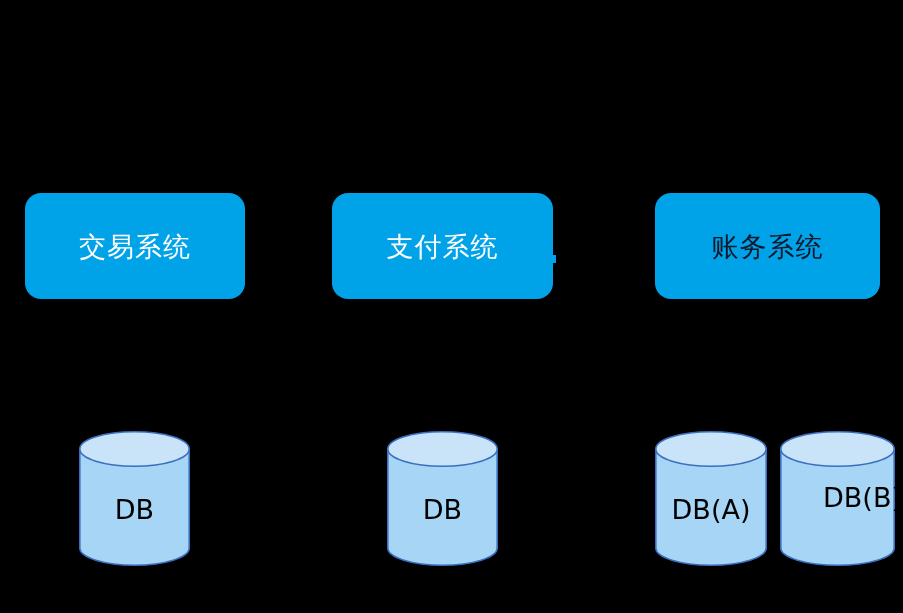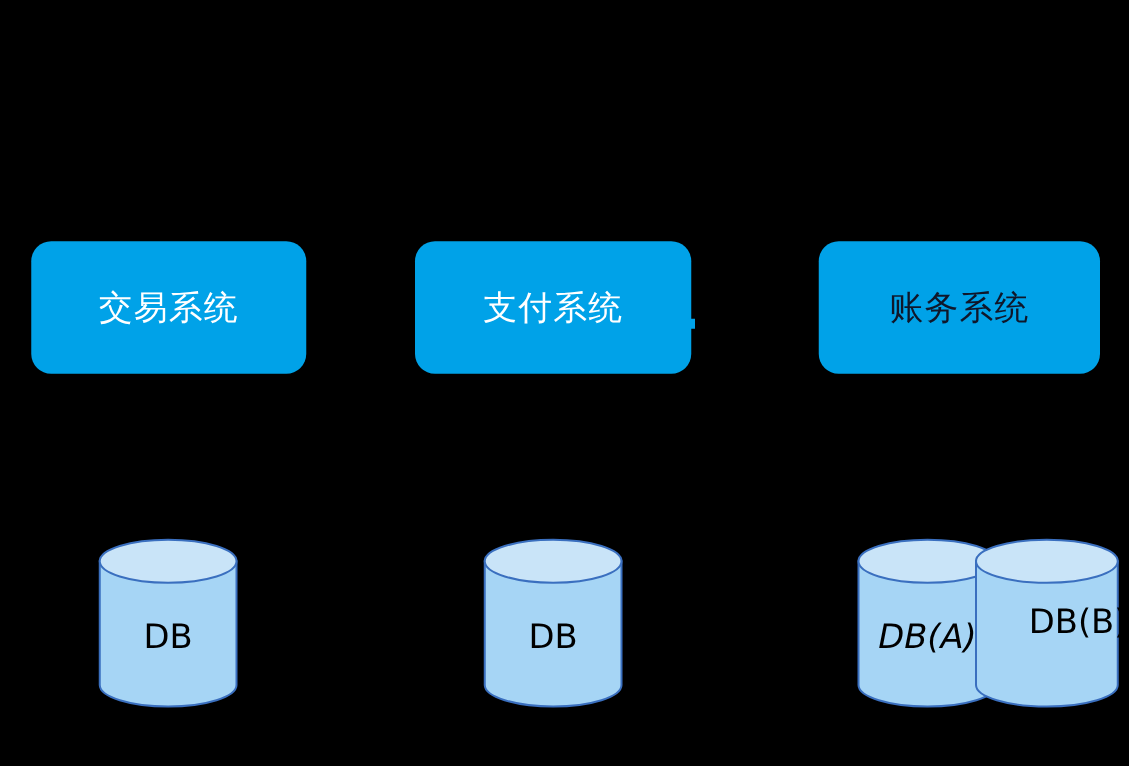--- a/index.html
+++ b/index.html
@@ -94,21 +94,21 @@
   </div>
 
   <div class="db-cylinder" style="left: 387px; top: 431px; width: 111px; height: 135px;">
     <svg viewBox="0 0 111 135" preserveAspectRatio="none" width="111" height="135">
       <path class="cyl-body" d="M0.8,18 L0.8,117 A54.7,17.2 0 0 0 110.2,117 L110.2,18 Z" fill="#a6d5f5" stroke="#3a6fbf" stroke-width="1.6"></path>
       <ellipse class="cyl-top" cx="55.5" cy="18" rx="54.7" ry="17.2" fill="#c9e4f8" stroke="#3a6fbf" stroke-width="1.6"></ellipse>
     </svg>
     <span class="db-label" style="color: rgb(0, 0, 0); top: 65px;">DB</span>
   </div>
 
-  <div class="db-cylinder" style="left: 686px; top: 431px; width: 112px; height: 135px; font-style: italic;">
+  <div class="db-cylinder" style="left: 655px; top: 431px; width: 112px; height: 135px;">
     <svg viewBox="0 0 112 135" preserveAspectRatio="none" width="112" height="135">
       <path class="cyl-body" d="M0.8,18 L0.8,117 A55.2,17.2 0 0 0 111.2,117 L111.2,18 Z" fill="#a6d5f5" stroke="#3a6fbf" stroke-width="1.6"></path>
       <ellipse class="cyl-top" cx="56" cy="18" rx="55.2" ry="17.2" fill="#c9e4f8" stroke="#3a6fbf" stroke-width="1.6"></ellipse>
     </svg>
     <span class="db-label" style="color: rgb(0, 0, 0); top: 65px;">DB(A)</span>
   </div>
 
   <div class="db-cylinder" style="left: 780px; top: 431px; width: 115px; height: 135px;">
     <svg viewBox="0 0 115 135" preserveAspectRatio="none" width="115" height="135">
       <path class="cyl-body" d="M0.8,18 L0.8,117 A56.7,17.2 0 0 0 114.2,117 L114.2,18 Z" fill="#a6d5f5" stroke="#3a6fbf" stroke-width="1.6"></path>

